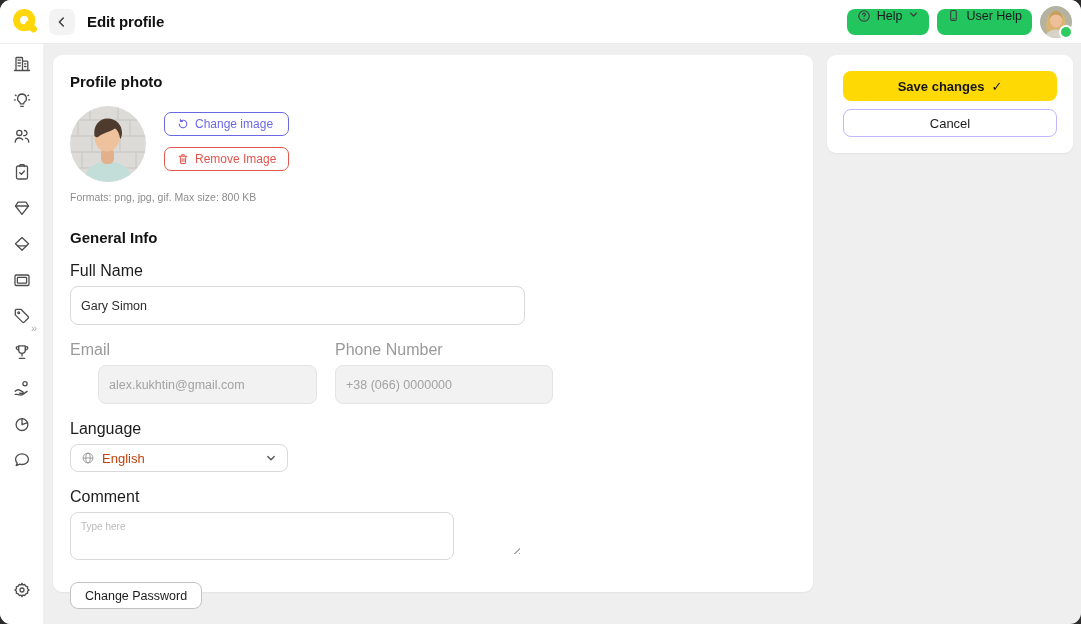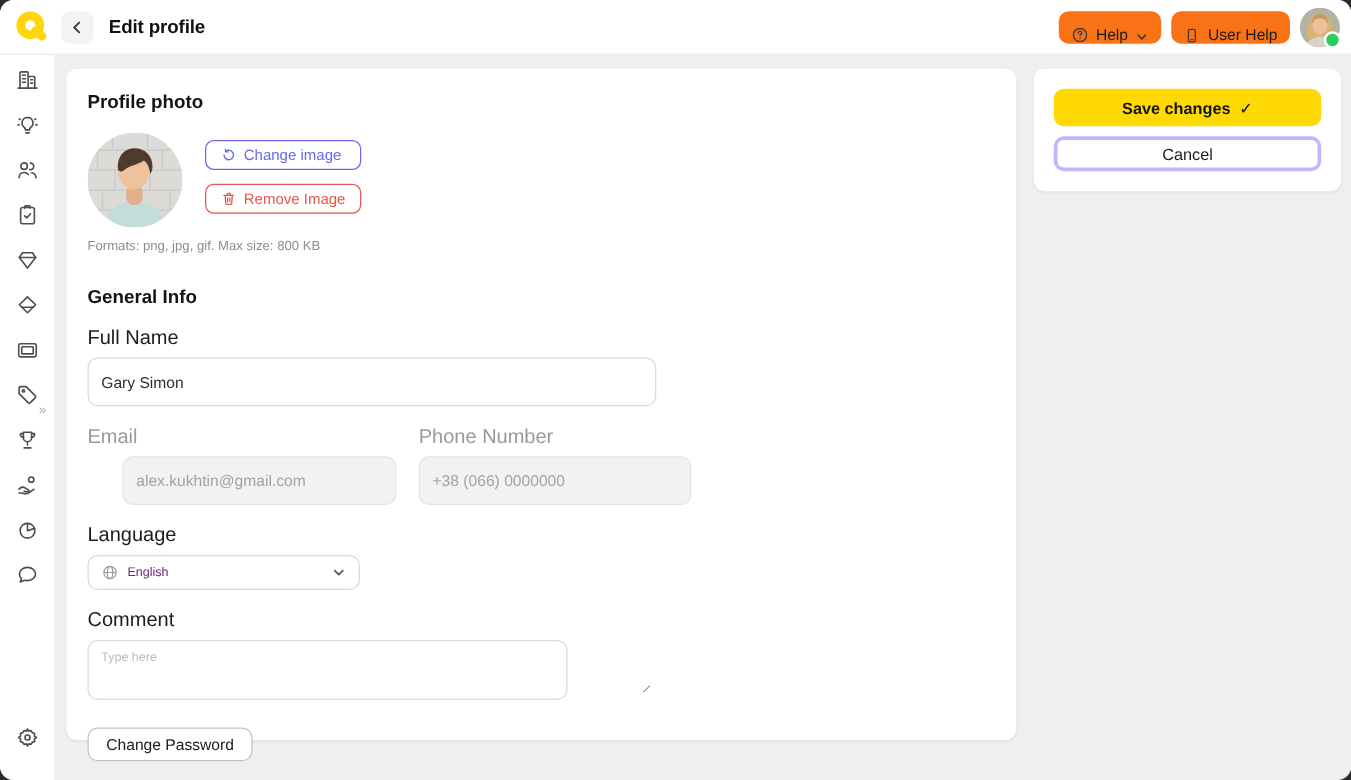--- a/index.html
+++ b/index.html
@@ -3,21 +3,21 @@
 <meta charset="utf-8">
 <style>
   html,body{margin:0;padding:0;background:#2b2b2b;font-family:"Liberation Sans",sans-serif;-webkit-font-smoothing:antialiased;}
   .window{position:relative;width:1081px;height:624px;margin:0 auto;background:#efefef;border-radius:11px;overflow:hidden;}
   
   .topbar{height:44px;background:#fff;display:flex;align-items:center;border-bottom:1px solid #ececec;box-sizing:border-box;}
   .logo{margin-left:12px;width:27px;height:27px;flex:0 0 auto;display:flex;}
   .back-btn{margin-left:10px;width:26px;height:26px;border-radius:7px;background:#f3f3f4;border:none;display:flex;align-items:center;justify-content:center;cursor:pointer;padding:0;color:#3c3c3e;}
   .page-title{margin-left:12px;font-size:15px;font-weight:700;color:#111;letter-spacing:-.1px;}
   .topbar-right{margin-left:auto;display:flex;align-items:center;gap:8px;margin-right:9px;}
-  .pill{height:26px;display:flex;align-items:flex-end;gap:6px;padding:0 10px;background:#f97316;border:none;border-radius:8px;font-size:12.5px;color:#1c1c1e;cursor:pointer;font-family:inherit;}
+  .pill{height:26px;display:flex;align-items:flex-start;gap:6px;padding:0 10px;background:#22c55e;border:none;border-radius:8px;font-size:12.5px;color:#1c1c1e;cursor:pointer;font-family:inherit;}
   .pill svg{color:#3c3c3e;}
   .avatar-sm{position:relative;width:32px;height:32px;border-radius:50%;overflow:visible;cursor:pointer;flex:0 0 auto;}
   .avatar-sm .ph{width:32px;height:32px;border-radius:50%;overflow:hidden;display:block;}
   .status-dot{position:absolute;right:-1px;bottom:-1px;width:10px;height:10px;border-radius:50%;background:var(--online-green,#2ecc5e);border:2px solid #fff;}
   
   .body-row{display:flex;height:580px;}
   .sidebar{width:44px;background:#fff;border-right:1px solid #f1f1f1;box-sizing:border-box;display:flex;flex-direction:column;align-items:center;padding-top:10px;gap:16px;flex:0 0 auto;}
   .side-item{width:28px;height:20px;display:flex;align-items:center;justify-content:center;color:#4d4d4d;cursor:pointer;background:none;border:none;padding:0;}
   .side-item.gear{margin-top:auto;margin-bottom:24px;}
   .expand-handle{position:absolute;left:31px;top:322px;font-size:11px;color:#a9a9a9;cursor:pointer;user-select:none;letter-spacing:-1px;}
@@ -36,31 +36,31 @@
   .section-gap{margin-top:26px;}
   .f-label{font-size:16px;color:#1c1c1c;margin:16px 0 6px;}
   .f-label.dim{color:#9a9a9a;}
   .txt-input{width:455px;height:39px;border:1px solid #d9d9d9;border-radius:8px;padding:0 10px;font-size:12.5px;color:#2d2d2d;box-sizing:border-box;font-family:inherit;outline:none;background:#fff;}
   .txt-input.half{width:219px;margin-left:28px;}
   .txt-input.half2{width:218px;}
   .txt-input:disabled{background:#f2f2f2;border-color:#e4e4e4;color:#a3a3a3;}
   .two-col{display:flex;gap:18px;}
   .select-box{width:218px;height:28px;border:1px solid #d9d9d9;border-radius:8px;display:flex;align-items:center;gap:7px;padding:0 10px;box-sizing:border-box;cursor:pointer;background:#fff;}
   .select-box .globe{color:#9a9a9a;display:flex;}
-  .select-box .val{font-size:10px;color:#701a75;flex:1;}
+  .select-box .val{font-size:13px;color:#c2410c;flex:1;}
   .select-box .chev{color:#555;display:flex;}
   .textarea-wrap{position:relative;width:455px;}
   .comment-area{width:384px;height:48px;border:1px solid #d9d9d9;border-radius:8px;padding:8px 10px;font-size:10px;font-family:inherit;color:#2d2d2d;box-sizing:border-box;resize:none;outline:none;display:block;}
   .comment-area::placeholder{color:#bcbcbc;}
   .textarea-wrap::after{content:"";position:absolute;right:5px;bottom:6px;width:8px;height:8px;pointer-events:none;background:repeating-linear-gradient(135deg,#ababab 0 1px,transparent 1px 3.5px);clip-path:polygon(100% 0,100% 100%,0 100%);}
   .btn-secondary{margin-top:22px;height:27px;padding:0 14px;border:1px solid #c2c2c2;border-radius:8px;background:#fff;font-size:12.5px;color:#1c1c1c;cursor:pointer;font-family:inherit;}
   
   .actions-card{width:246px;padding:16px;display:flex;flex-direction:column;gap:8px;}
   .btn-save{height:30px;border:none;border-radius:8px;background:var(--accent-yellow,#ffd904);font-size:13px;font-weight:700;color:#151515;cursor:pointer;font-family:inherit;display:flex;align-items:center;justify-content:center;gap:7px;}
-  .btn-cancel{height:28px;border:3px solid #c4b5fd;border-radius:8px;background:#fff;font-size:13px;color:#1d1d1d;cursor:pointer;font-family:inherit;}
+  .btn-cancel{height:28px;border:1px solid #c4b5fd;border-radius:8px;background:#fff;font-size:13px;color:#1d1d1d;cursor:pointer;font-family:inherit;}
   svg{display:block;}
 </style>
 </head>
 <body>
 
 <div class="window">
 
   <div class="topbar">
     <span class="logo">
       <svg viewBox="0 0 27 27" width="27" height="27" fill="none">

